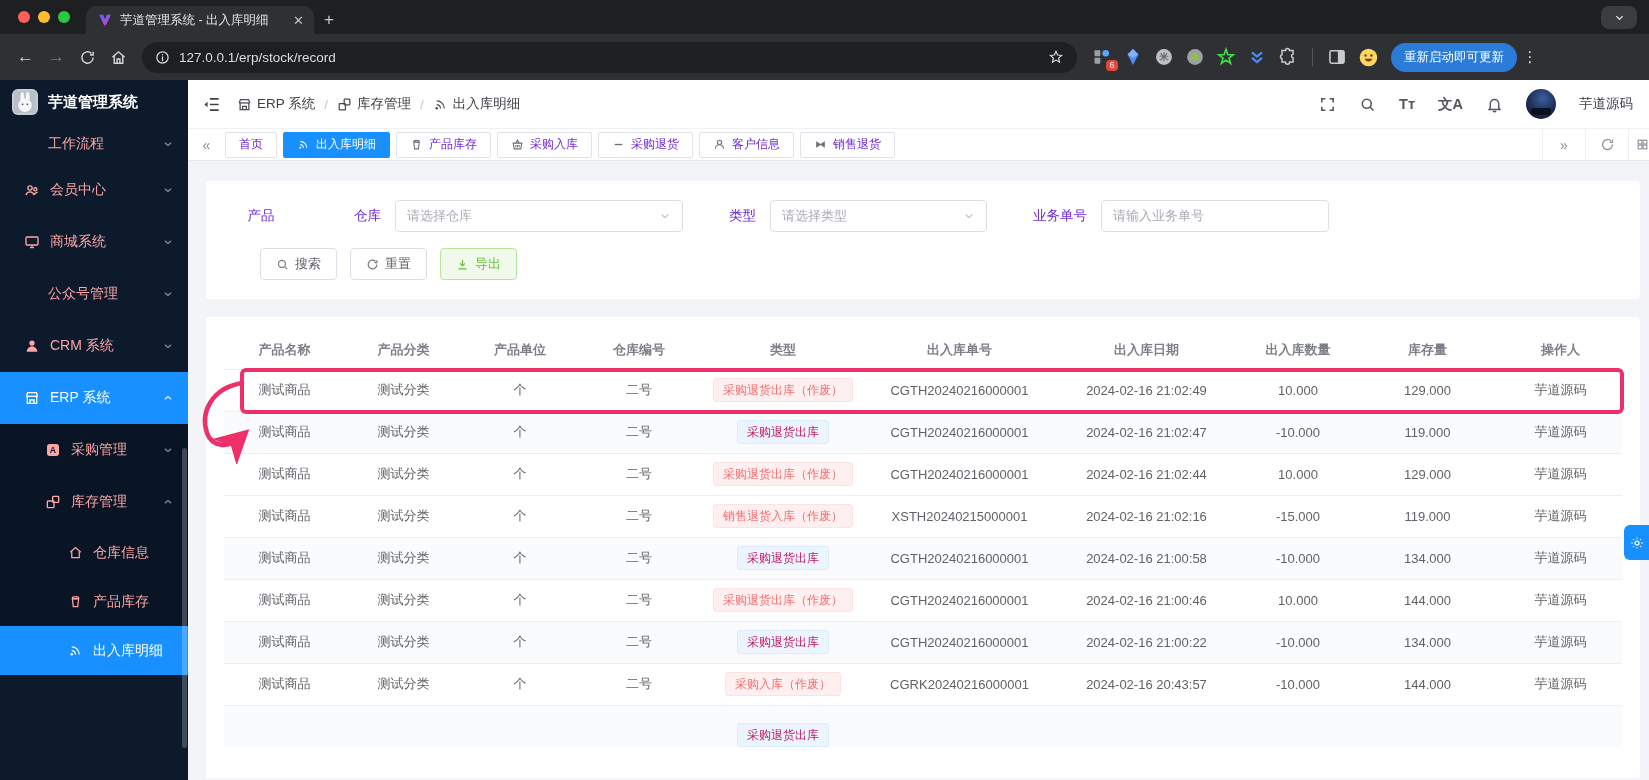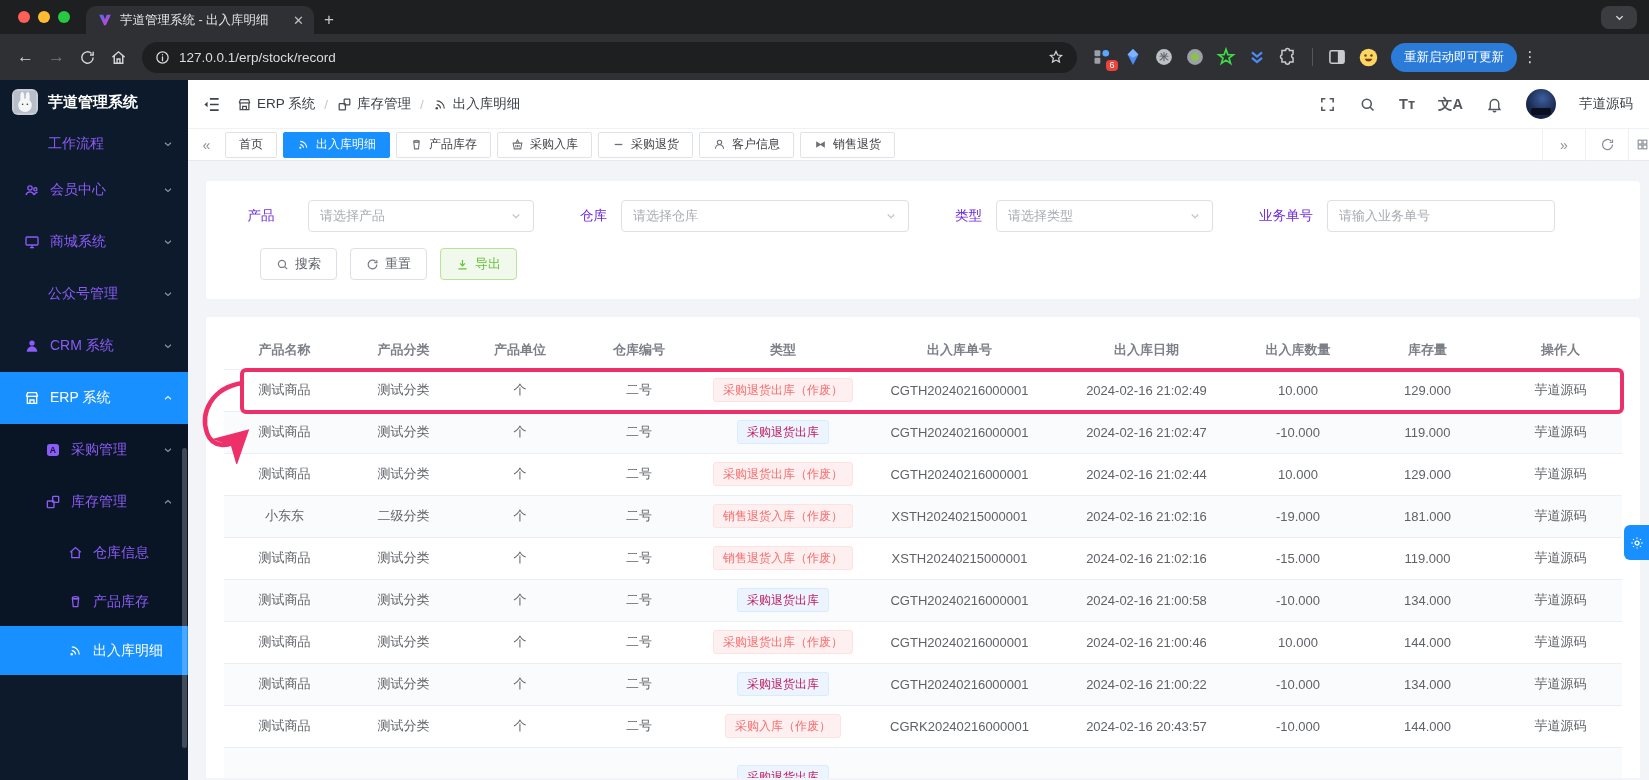--- a/index.html
+++ b/index.html
@@ -30,21 +30,21 @@
   .vdiv { width:1px; height:18px; background:#54565a; margin:0 3px; }
   .update-pill { margin-left:13px; background:#2b7cd9; color:#fff; height:29px; border-radius:15px; display:flex; align-items:center; padding:0 13px; font-size:12.5px; white-space:nowrap; }
   .dots { width:18px; text-align:center; color:#dadce0; font-size:15px; margin-left:4px; }
 
   
   .app { position:absolute; top:80px; left:0; width:1649px; height:700px; display:flex; background:#f2f4f7; }
   .sidebar { width:188px; flex:0 0 188px; background:#0c1a2c; position:relative; overflow:hidden; }
   .logo-row { height:44px; display:flex; align-items:center; gap:10px; padding:0 12px; }
   .logo-av { width:26px; height:26px; border-radius:6px; background:#c8cdd4; display:flex; align-items:center; justify-content:center; overflow:hidden; }
   .logo-ttl { color:#fff; font-size:15px; font-weight:700; white-space:nowrap; }
-  .menu-item { display:flex; align-items:center; gap:10px; color:#8b5cf6; font-size:14px; padding:0 14px 0 24px; cursor:pointer; height:52px; }
+  .menu-item { display:flex; align-items:center; gap:10px; color:#fca5a5; font-size:14px; padding:0 14px 0 24px; cursor:pointer; height:52px; }
   .menu-item .lbl { white-space:nowrap; }
   .menu-item .chev { margin-left:auto; color:#8597ab; }
   .menu-item.first { height:40px; }
   .menu-item.noicon { padding-left:48px; }
   .menu-item.lvl2 { padding-left:45px; background:#091524; }
   .menu-item.lvl3 { padding-left:68px; height:49px; background:#091524; }
   .menu-item.active { background:#1890ff; color:#fff; }
   .menu-item.active .chev { color:#e8f2ff; }
   .sb-thumb { position:absolute; right:1px; top:368px; width:5px; height:300px; border-radius:3px; background:rgba(255,255,255,.22); }
 
@@ -57,21 +57,21 @@
   .csep { color:#c3c7cd; margin:0 9px; }
   .hdr-actions { margin-left:auto; display:flex; align-items:center; gap:23px; color:#54575d; }
   .txt-ic { font-size:14.5px; font-weight:600; letter-spacing:0; }
   .avatar { width:30px; height:30px; border-radius:50%; background:radial-gradient(circle at 55% 32%, #3d5f9e 0%, #1c2c52 55%, #0b1226 100%); position:relative; overflow:hidden; flex:0 0 30px; }
   .avatar::after { content:""; position:absolute; left:5px; bottom:4px; width:20px; height:7px; background:#0a0f1d; border-radius:2px; }
   .hdr-user { font-size:13.5px; color:#3c3f45; white-space:nowrap; }
 
   .tabbar { height:33px; background:#fff; border-top:1px solid #f0f1f4; border-bottom:1px solid #e7e9ed; display:flex; align-items:center; }
   .tb-left { width:37px; text-align:center; color:#8a8e96; font-size:14px; flex:0 0 37px; }
   .tb-tabs { display:flex; gap:6px; align-items:center; flex:1; min-width:0; overflow:hidden; }
-  .tb-tab { height:26px; border:1px solid #dfe3e8; border-radius:2px; background:#fff; color:#404040; font-size:12px; display:flex; align-items:center; gap:6px; padding:0 13px; white-space:nowrap; cursor:pointer; }
+  .tb-tab { height:26px; border:1px solid #dfe3e8; border-radius:2px; background:#fff; color:#6d28d9; font-size:12px; display:flex; align-items:center; gap:6px; padding:0 13px; white-space:nowrap; cursor:pointer; }
   .tb-tab .i { color:#6d7077; }
   .tb-tab.active { background:#1890ff; border-color:#1890ff; color:#fff; }
   .tb-tab.active .i { color:#fff; }
   .tb-right { margin-left:auto; display:flex; height:33px; flex:0 0 auto; }
   .tb-cell { width:43px; border-left:1px solid #eef0f3; display:flex; align-items:center; justify-content:center; color:#8a8e96; font-size:14px; }
   .tb-cell.clip { width:21px; overflow:hidden; justify-content:flex-start; padding-left:7px; }
 
   
   .content { flex:1; padding:20px 9px 0 18px; overflow:hidden; }
   .card { background:#fff; border-radius:4px; }
@@ -520,28 +520,20 @@
           </span>
       </div>
     </div>
 
     <div class="content">
 
       <div class="card filter-card">
         <div class="f-row">
           <div class="f-item">
             <span class="f-label">产品</span>
-            <div class="select">
-              <span class="ph">请选择产品</span>
-              <span class="i">
-                  <svg width="12" height="12" viewBox="0 0 24 24" fill="none" stroke="currentColor" stroke-width="2.4">
-                    <path d="M5.5 9l6.5 6.5L18.5 9"></path>
-                  </svg>
-                </span>
-            </div>
           </div>
           <div class="f-item">
             <span class="f-label auto">仓库</span>
             <div class="select" style="width:288px">
               <span class="ph">请选择仓库</span>
               <span class="i">
                   <svg width="12" height="12" viewBox="0 0 24 24" fill="none" stroke="currentColor" stroke-width="2.4">
                     <path d="M5.5 9l6.5 6.5L18.5 9"></path>
                   </svg>
                 </span>
@@ -655,32 +647,20 @@
                 <td>测试分类</td>
                 <td>个</td>
                 <td>二号</td>
                 <td><span class="tag danger">采购退货出库（作废）</span></td>
                 <td>CGTH20240216000001</td>
                 <td>2024-02-16 21:02:44</td>
                 <td>10.000</td>
                 <td>129.000</td>
                 <td>芋道源码</td>
               </tr>
-              <tr class="stripe">
-                <td>小东东</td>
-                <td>二级分类</td>
-                <td>个</td>
-                <td>二号</td>
-                <td><span class="tag danger">销售退货入库（作废）</span></td>
-                <td>XSTH20240215000001</td>
-                <td>2024-02-16 21:02:16</td>
-                <td>-19.000</td>
-                <td>181.000</td>
-                <td>芋道源码</td>
-              </tr>
               <tr>
                 <td>测试商品</td>
                 <td>测试分类</td>
                 <td>个</td>
                 <td>二号</td>
                 <td><span class="tag danger">销售退货入库（作废）</span></td>
                 <td>XSTH20240215000001</td>
                 <td>2024-02-16 21:02:16</td>
                 <td>-15.000</td>
                 <td>119.000</td>

